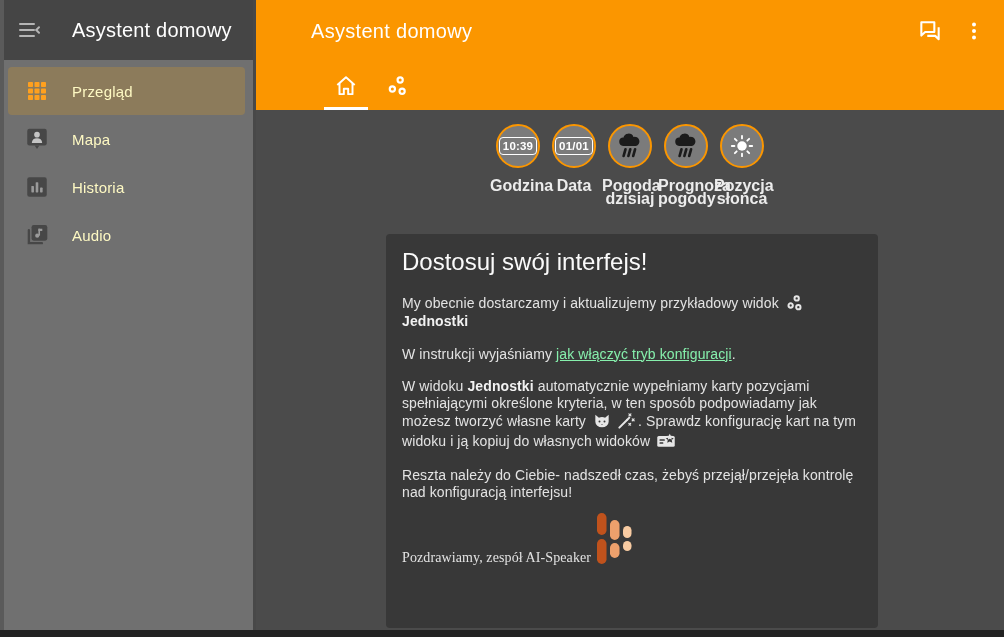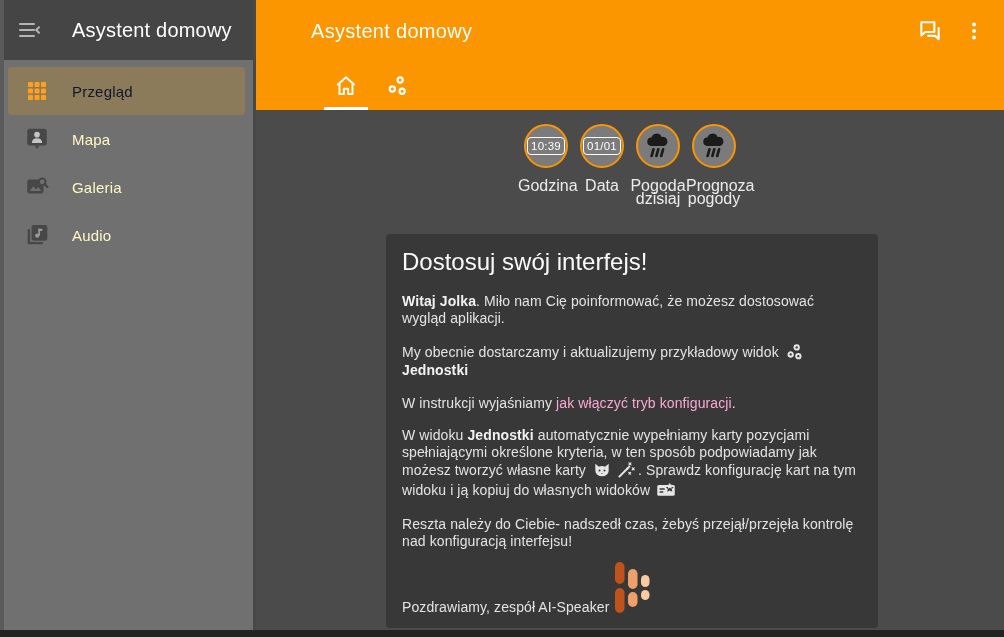--- a/index.html
+++ b/index.html
@@ -12,49 +12,49 @@
   
   .sidebar{ position:absolute; left:0; top:0; width:256px; height:637px;
     background:#707070; border-right:3px solid #484848; }
   .sidebar::before{ content:""; position:absolute; left:0; top:0; bottom:0; width:4px; background:#5a5a5a; }
   .sidebar-header{ height:60px; background:#454545; display:flex; align-items:center; padding-left:17px; }
   .menu-btn{ width:24px; height:24px; display:flex; align-items:center; justify-content:center; cursor:pointer; }
   .sidebar-title{ color:#fff; font-size:20px; font-weight:400; letter-spacing:.2px; margin-left:31px; white-space:nowrap; }
   .nav{ padding:7px 8px; }
   .nav-item{ height:48px; border-radius:4px; display:flex; align-items:center;
     padding:0 16px; gap:22px; color:#fef9c3; font-size:15px; font-weight:500; letter-spacing:.2px; cursor:pointer; }
-  .nav-item.active{ background:#8c7b5b; color:#0f172a; }
+  .nav-item.active{ background:#8c7b5b; color:#fef9c3; }
   .nav-icon{ width:26px; height:26px; display:flex; align-items:center; justify-content:center; flex:0 0 26px; }
   
   .main{ position:absolute; left:256px; top:0; width:748px; height:637px; }
   .topbar{ position:relative; height:110px; background:#fb9600; }
   .topbar-row{ height:62px; display:flex; align-items:center; padding:0 17px 0 55px; }
   .topbar-title{ color:#fff; font-size:20px; font-weight:500; letter-spacing:.3px; }
   .topbar-actions{ margin-left:auto; display:flex; align-items:center; gap:18px; }
   .icon-btn{ width:26px; height:26px; display:flex; align-items:center; justify-content:center; cursor:pointer; }
   .tabs{ position:absolute; left:64px; bottom:0; display:flex; }
   .tab{ width:52px; height:48px; position:relative; display:flex; align-items:center; justify-content:center; cursor:pointer; }
   .tab.active::after{ content:""; position:absolute; left:4px; right:4px; bottom:0; height:3px; background:#fff; }
   
   .badges{ display:flex; justify-content:center; padding-top:14px; }
-  .badge{ width:56px; cursor:pointer; }
+  .badge{ width:56px; cursor:pointer;font-weight:bold; }
   .badge-circle{ width:44px; height:44px; margin:0 auto; border-radius:50%;
     background:#7b7b7b; border:2px solid #fb9600; display:flex; align-items:center; justify-content:center; }
   .badge-chip{ border:1px solid #fff; border-radius:4px; padding:2px 3px; font-size:11.5px; color:#fff; letter-spacing:.2px; }
   .badge-label{ margin-top:11px; font-size:16px; line-height:13px; color:#ececec; text-align:center; }
   
   .card{ position:absolute; left:130px; top:234px; width:492px; height:394px;
     background:#383838; border-radius:4px; padding:10px 16px 8px; color:#e3e3e3; }
   .card h1{ font-size:24px; font-weight:400; color:#fafafa; line-height:30px; margin-top:3px; }
   .card p{ font-size:14px; line-height:16.5px; margin-top:16px; letter-spacing:.1px; }
   .card b{ color:#f2f2f2; }
-  .card a{ color:#f9a8d4; cursor:pointer; }
+  .card a{ color:#86efac; text-decoration:underline; cursor:pointer; }
   .inline-ic{ display:inline-block; vertical-align:-5px; margin:0 2px; }
   .signature{ display:flex; align-items:flex-end; margin-top:10px; }
-  .signature p{ margin:0 6px 0 0; }
+  .signature p{ margin:0 6px 0 0;font-family:Liberation Serif, serif; }
   svg{ display:block; }
 </style>
 </head>
 <body>
 
 <div class="app">
 
   <div class="sidebar">
     <div class="sidebar-header">
       <span class="menu-btn">
@@ -94,32 +94,32 @@
           <svg width="26" height="26" viewBox="0 0 24 24">
             <rect x="3" y="2.5" width="18" height="15.5" rx="2" fill="#474747"></rect>
             <path d="M9.8 18 h4.4 L12 21.2 Z" fill="#474747"></path>
             <circle cx="12" cy="8" r="2.6" fill="#c4c4c4"></circle>
             <path d="M7.3 15.2 c0-2.6 2.1-3.9 4.7-3.9 s4.7 1.3 4.7 3.9 v0.4 H7.3 Z" fill="#c4c4c4"></path>
           </svg>
         </span>
         <span class="nav-label">Mapa</span>
       </div>
 
-
       <div class="nav-item">
         <span class="nav-icon">
           <svg width="26" height="26" viewBox="0 0 24 24">
-            <rect x="3" y="5" width="15" height="13" rx="2" fill="#474747"></rect>
-            <path d="M5.2 15.8 l3.4-4.4 2.4 2.9 1.9-2.3 3 3.8 Z" fill="#707070"></path>
-            <circle cx="16.8" cy="7.2" r="3.1" fill="#707070" stroke="#474747" stroke-width="1.8"></circle>
-            <path d="M19 9.4 L21.6 12" stroke="#474747" stroke-width="2.2" stroke-linecap="round"></path>
-          </svg>
-        </span>
-        <span class="nav-label">Galeria</span>
-      </div>
+            <rect x="3" y="3" width="18" height="18" rx="2" fill="#474747"></rect>
+            <rect x="6.8" y="11" width="2.4" height="6" rx="0.6" fill="#9a9a9a"></rect>
+            <rect x="10.8" y="7.5" width="2.4" height="9.5" rx="0.6" fill="#9a9a9a"></rect>
+            <rect x="14.8" y="12.5" width="2.4" height="4.5" rx="0.6" fill="#9a9a9a"></rect>
+          </svg>
+        </span>
+        <span class="nav-label">Historia</span>
+      </div>
+
 
       <div class="nav-item">
         <span class="nav-icon">
           <svg width="26" height="26" viewBox="0 0 24 24">
             <path d="M4.5 7.5 V19.5 H16.5" stroke="#474747" stroke-width="2.2" fill="none" stroke-linecap="round"></path>
             <rect x="7" y="2.8" width="14.5" height="14.5" rx="2" fill="#474747"></rect>
             <circle cx="12.2" cy="12.6" r="1.9" fill="#9a9a9a"></circle>
             <rect x="13.3" y="6.2" width="1.5" height="6.4" fill="#9a9a9a"></rect>
             <path d="M13.3 6.2 h3.6 v2.1 h-3.6 Z" fill="#9a9a9a"></path>
           </svg>
@@ -208,26 +208,45 @@
               <g stroke="#1b1b1b" stroke-width="2" stroke-linecap="round">
                 <path d="M8.6 14.5 L7.2 19.5"></path>
                 <path d="M12.2 14.5 L10.8 19.5"></path>
                 <path d="M15.8 14.5 L14.4 19.5"></path>
               </g>
             </svg>
           </span>
         </div>
         <div class="badge-label">Prognoza pogody</div>
       </div>
+      <div class="badge">
+        <div class="badge-circle">
+          <span>
+            <svg width="26" height="26" viewBox="0 0 24 24">
+              <circle cx="12" cy="12" r="4.4" fill="#fff"></circle>
+              <g stroke="#fff" stroke-width="1.7" stroke-linecap="round">
+                <path d="M12 2.6 V5"></path>
+                  <path d="M12 19 V21.4"></path>
+                <path d="M2.6 12 H5"></path>
+                  <path d="M19 12 H21.4"></path>
+                <path d="M5.4 5.4 L7.1 7.1"></path>
+                  <path d="M16.9 16.9 L18.6 18.6"></path>
+                <path d="M18.6 5.4 L16.9 7.1"></path>
+                  <path d="M7.1 16.9 L5.4 18.6"></path>
+              </g>
+            </svg>
+          </span>
+        </div>
+        <div class="badge-label">Pozycja słońca</div>
+      </div>
     </div>
 
     <div class="card">
       <h1>Dostosuj swój interfejs!</h1>
 
-      <p><b>Witaj Jolka</b><span>. Miło nam Cię poinformować, że możesz dostosować wygląd aplikacji.</span></p>
 
       <p><span>My obecnie dostarczamy i aktualizujemy przykładowy widok</span>
         <span class="inline-ic">
           <svg width="20" height="20" viewBox="0 0 24 24" fill="none" stroke="#e6e6e6" stroke-width="2.4">
             <circle cx="14" cy="6.5" r="2.6"></circle>
               <circle cx="6.8" cy="15" r="2.6"></circle>
               <circle cx="16" cy="17" r="2.6"></circle>
           </svg>
         </span><br>
         <b>Jednostki</b>

